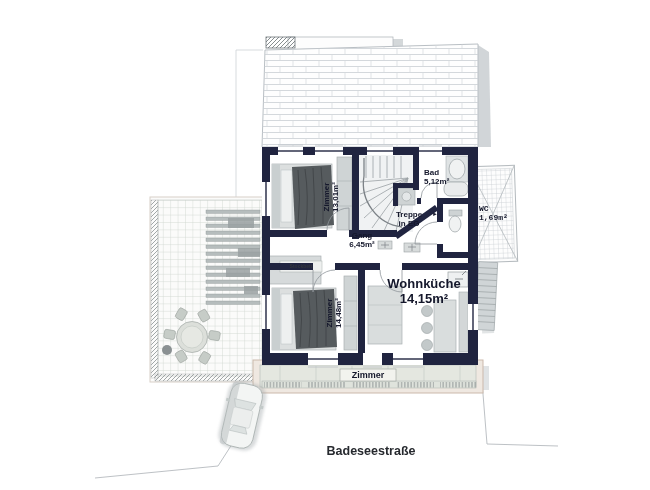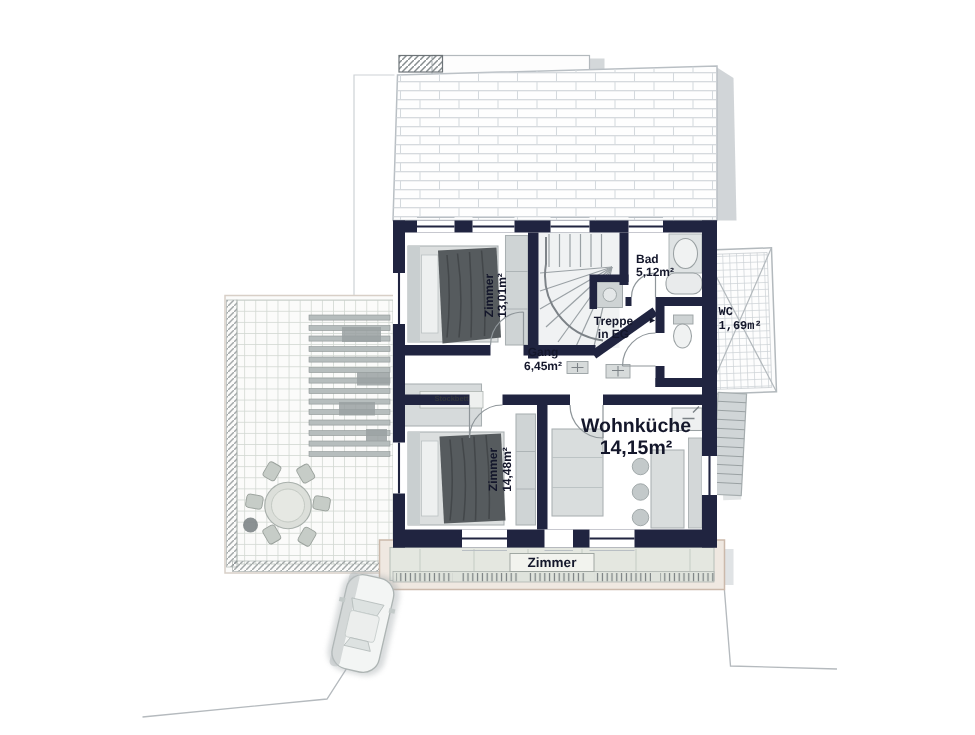--- a/index.html
+++ b/index.html
@@ -318,14 +318,15 @@
   <div>14,48m²</div>
 </div>
 
 <div class="lbl fs8b" style="left:424px;top:291px;">
   <div>Wohnküche</div>
   <div>14,15m²</div>
 </div>
 
 <div class="lbl fs9" style="left:368px;top:375px;">Zimmer</div>
 
+<div class="lbl fs12" style="left:371px;top:451px;">Badeseestraße</div>
 
 </div>
 
 </body></html>

